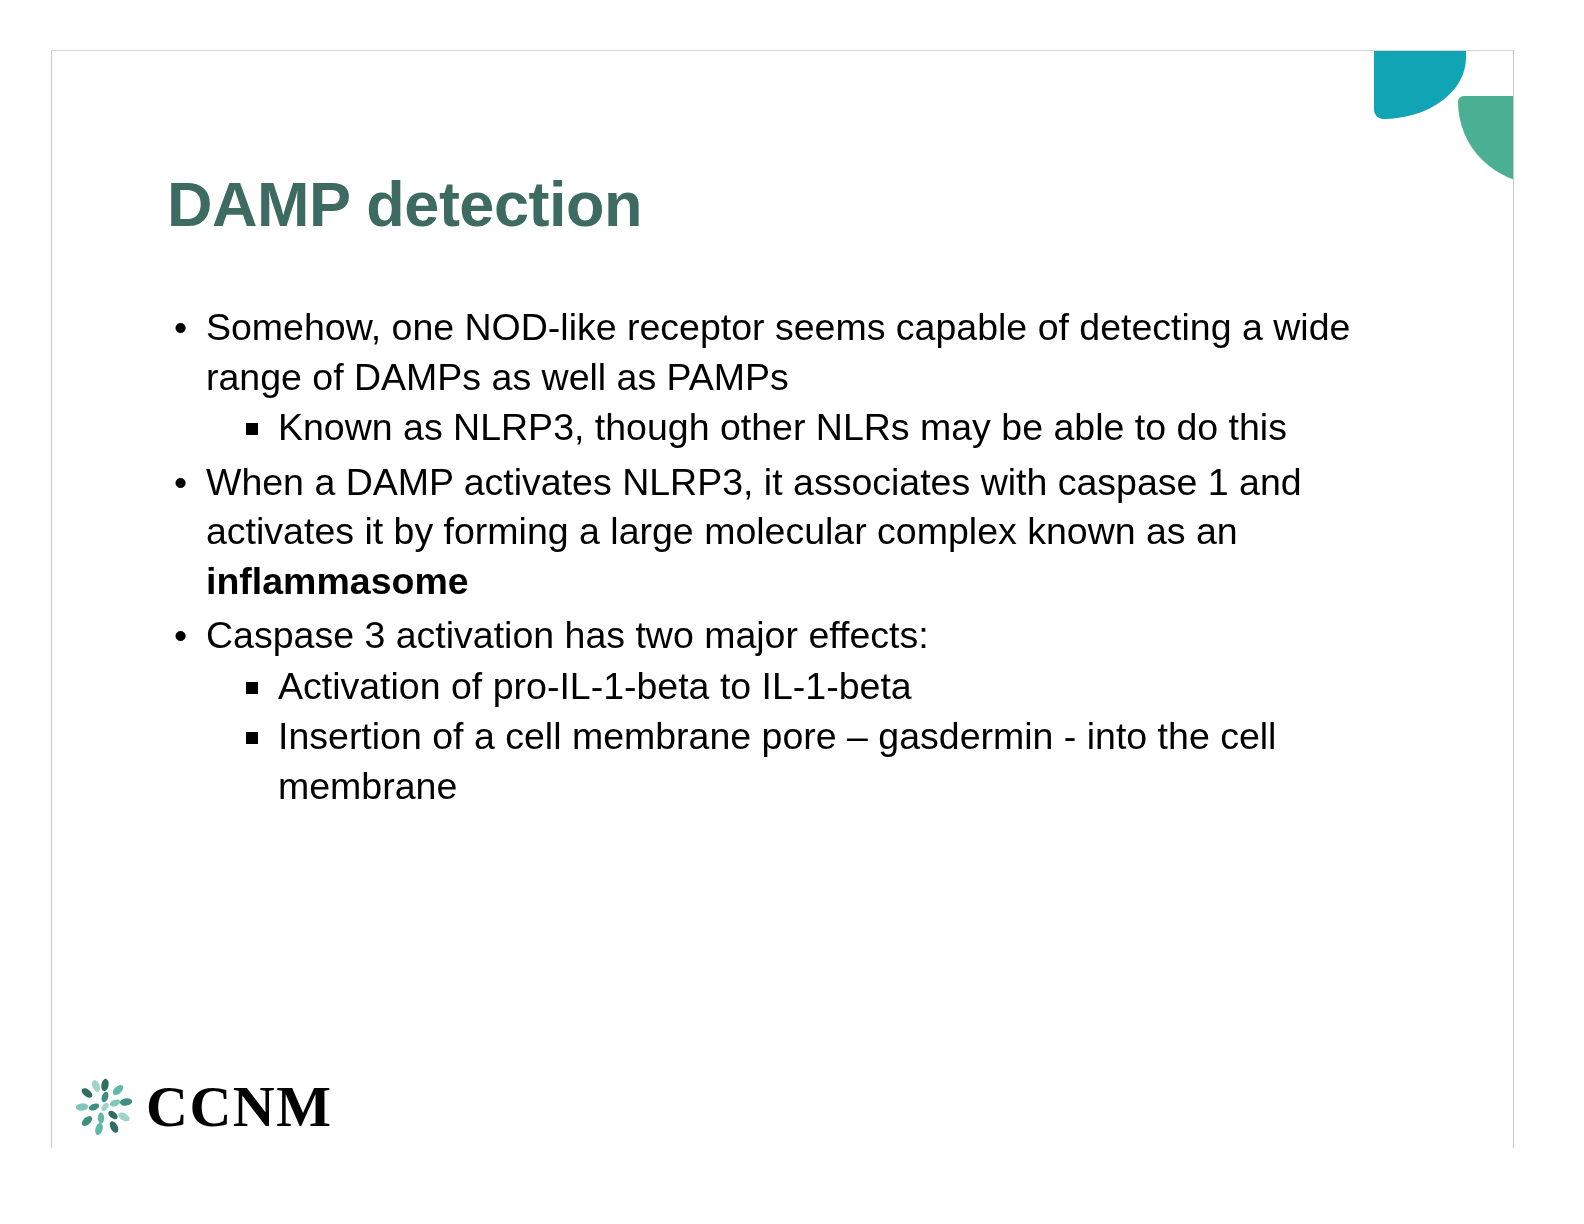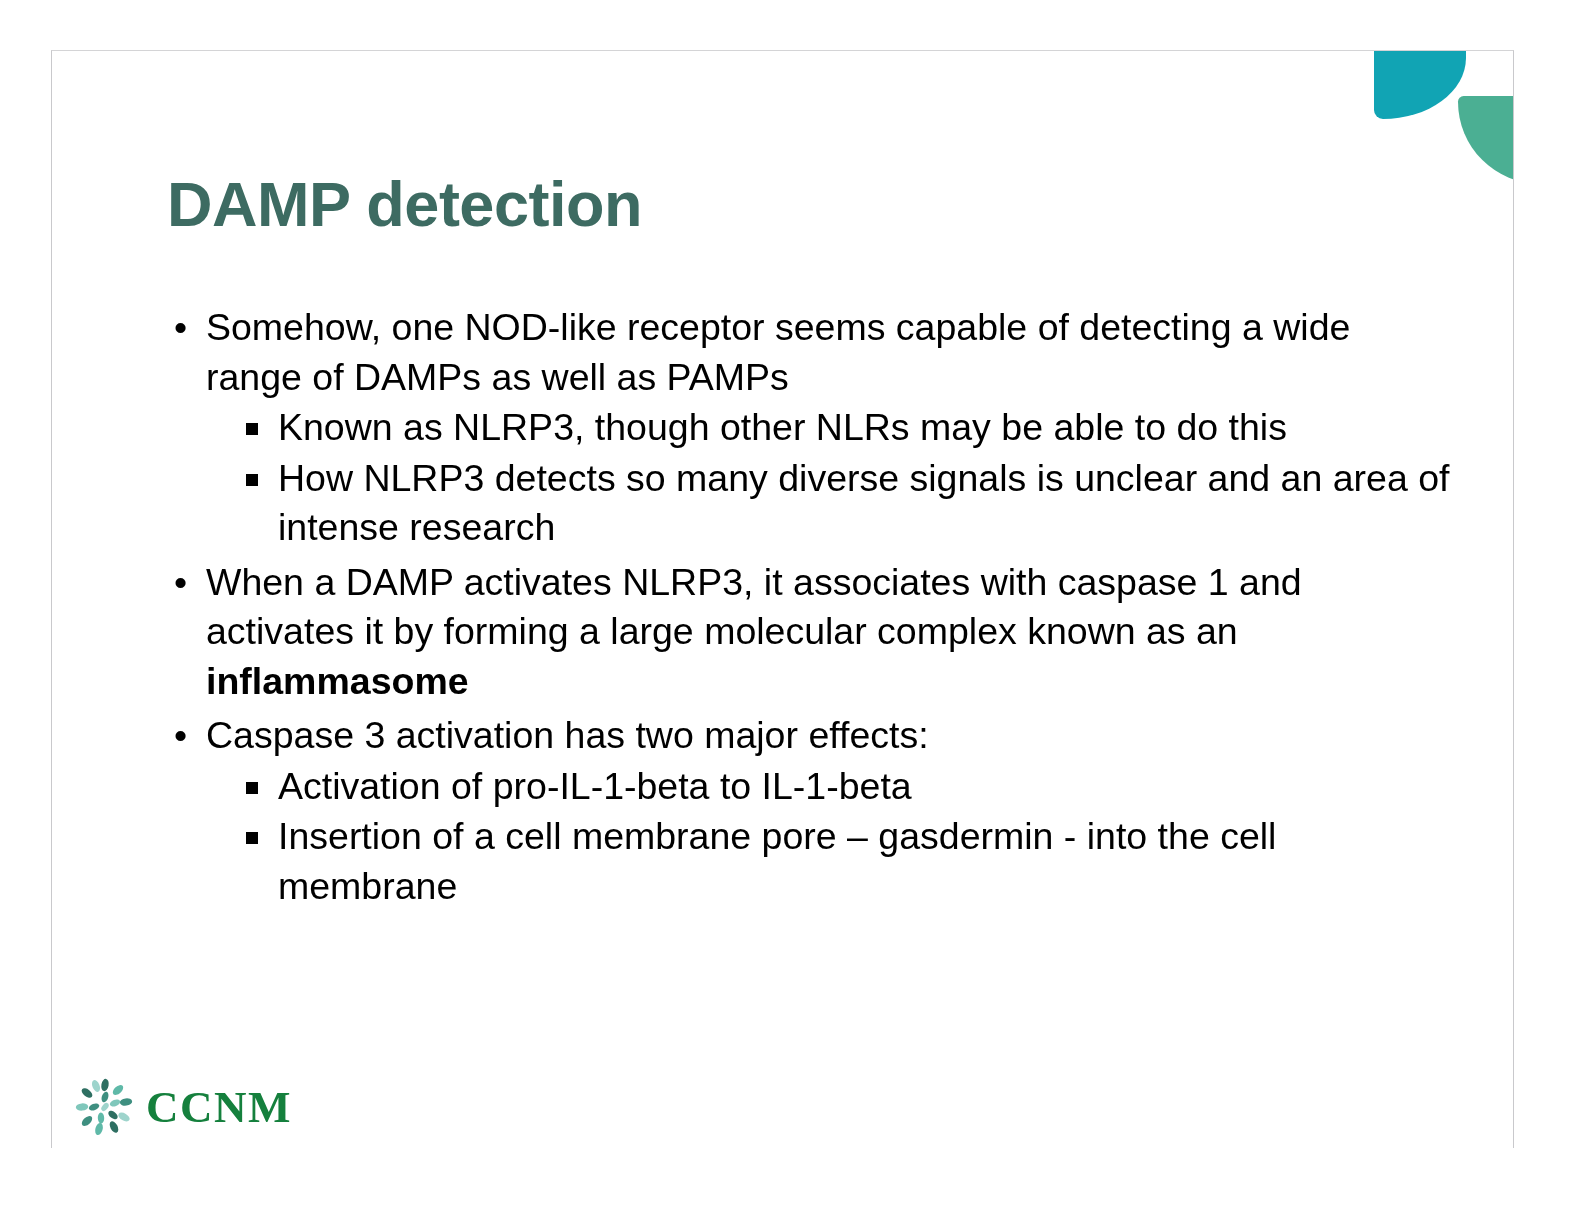--- a/index.html
+++ b/index.html
@@ -136,23 +136,23 @@
     align-items: center;
   }
   #logo-mark {
     position: relative;
     width: 62px;
     height: 62px;
     flex: none;
   }
   #logo-text {
     font-family: "Liberation Serif", serif;
-    font-size: 45px;
+    font-size: 58px;
     font-weight: bold;
-    color: #15803d;
+    color: #000000;
     letter-spacing: 1.5px;
     margin-left: 10px;
     line-height: 1;
   }
 </style>
 </head>
 <body>
 
 <div id="slide-canvas">
 
@@ -168,24 +168,20 @@
       <div class="lvl1">
         <span class="bullet-dot">•</span>
         <span class="txt">Somehow, one NOD-like receptor seems capable of detecting a wide range of DAMPs as well as PAMPs</span>
       </div>
 
       <div class="lvl2">
         <span class="bullet-sq"></span>
         <span class="txt">Known as NLRP3, though other NLRs may be able to do this</span>
       </div>
 
-      <div class="lvl2">
-        <span class="bullet-sq"></span>
-        <span class="txt">How NLRP3 detects so many diverse signals is unclear and an area of intense research</span>
-      </div>
 
       <div class="gap-sm"></div>
 
       <div class="lvl1">
         <span class="bullet-dot">•</span>
         <span class="txt"><span>When a DAMP activates NLRP3, it associates with caspase 1 and activates it by forming a large molecular complex known as an </span><span class="bold-ul">inflammasome</span></span>
       </div>
 
       <div class="gap-sm"></div>
 

